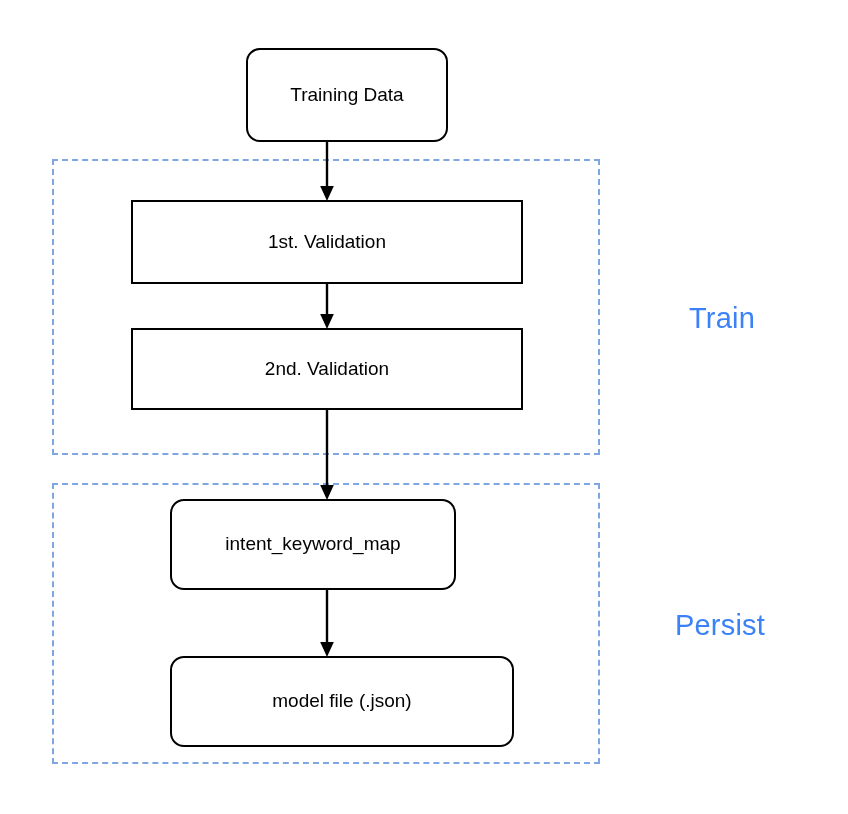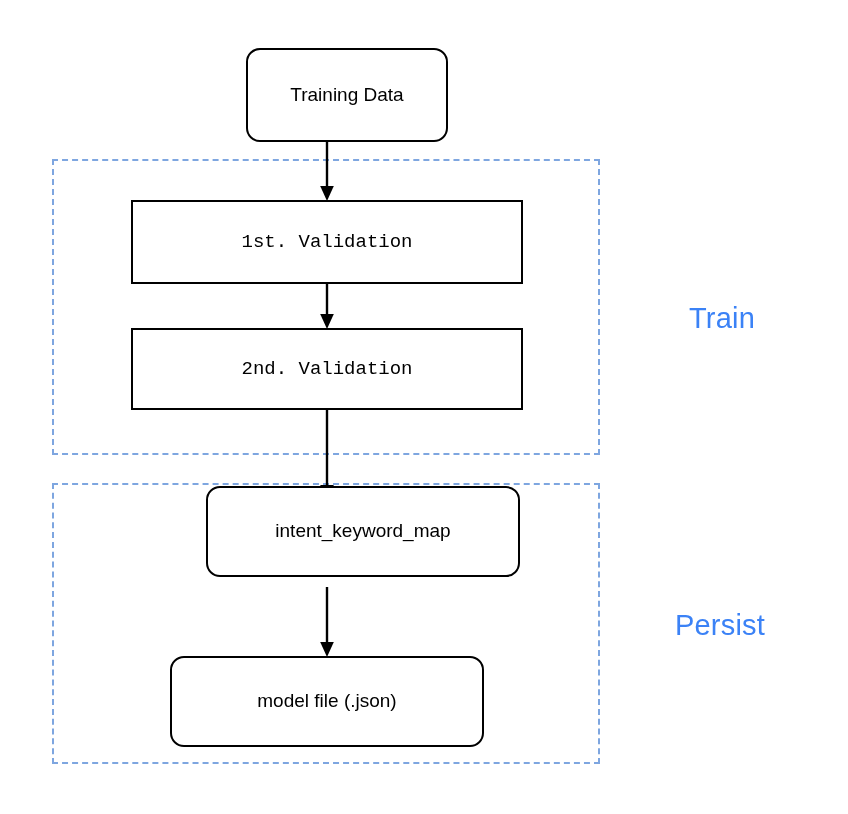--- a/index.html
+++ b/index.html
@@ -54,21 +54,20 @@
     font-size: 19px;
     line-height: 1.2;
     text-align: center;
     z-index: 3;
   }
   .node.rounded {
     border-radius: 14px;
   }
   .node.sharp {
     border-radius: 0;
-    font-family: Liberation Mono, monospace;
   }
 
   
   .connector {
     position: absolute;
     z-index: 2;
     overflow: visible;
   }
   .connector svg {
     display: block;
@@ -121,21 +120,21 @@
   </div>
 
   <div class="node sharp" style="left:131px; top:200px; width:392px; height:84px;">
     <span>1st. Validation</span>
   </div>
 
   <div class="node sharp" style="left:131px; top:328px; width:392px; height:82px;">
     <span>2nd. Validation</span>
   </div>
 
-  <div class="node rounded" style="left:170px; top:486px; width:314px; height:91px;margin-left:36px;">
+  <div class="node rounded" style="left:170px; top:499px; width:286px; height:91px;">
     <span>intent_keyword_map</span>
   </div>
 
-  <div class="node rounded" style="left:170px; top:656px; width:314px; height:91px;">
+  <div class="node rounded" style="left:170px; top:656px; width:344px; height:91px;">
     <span>model file (.json)</span>
   </div>
 
 </div>
 
 </body></html>

